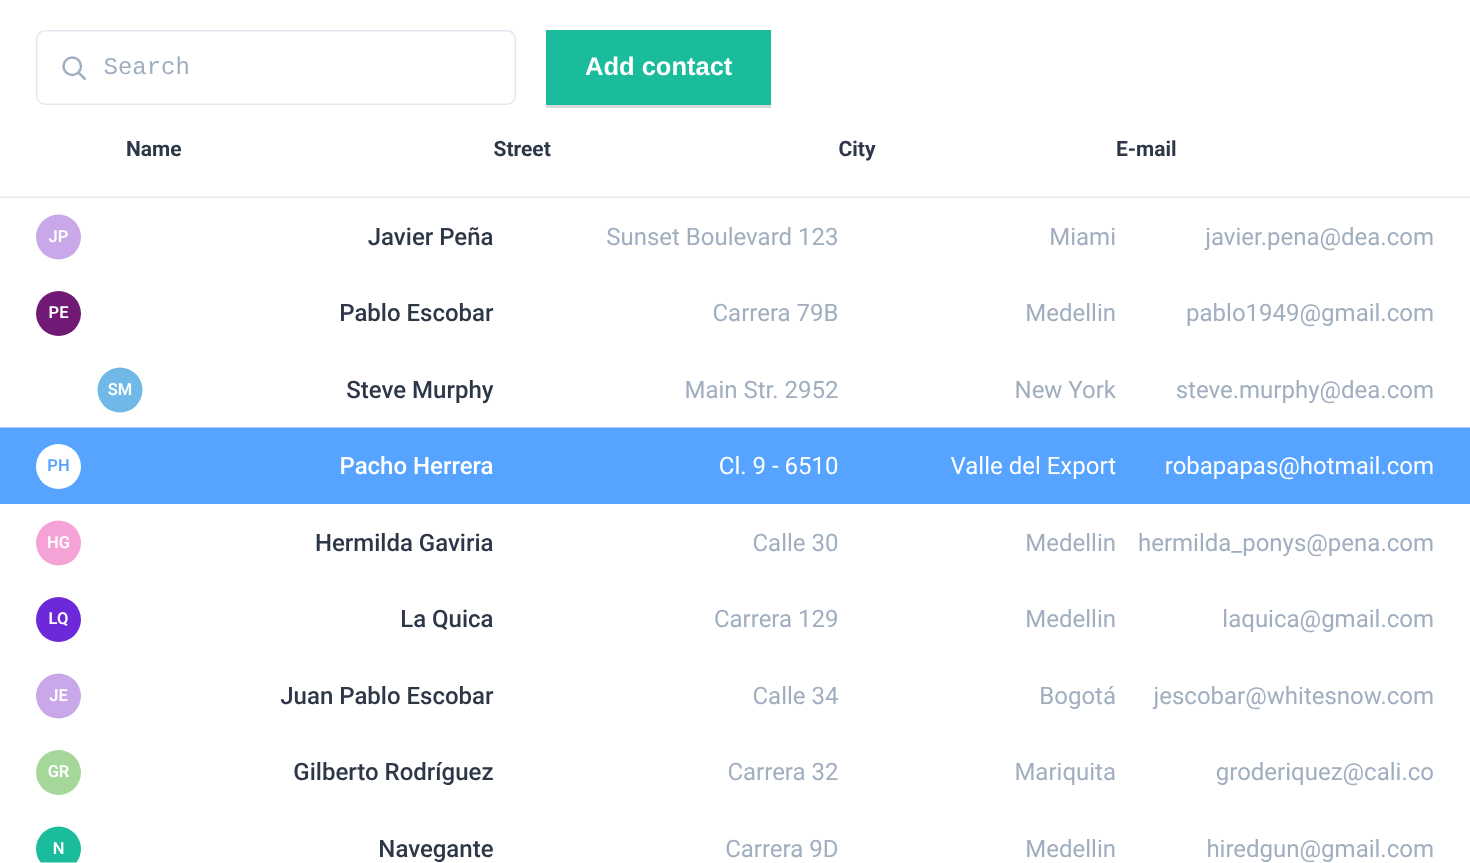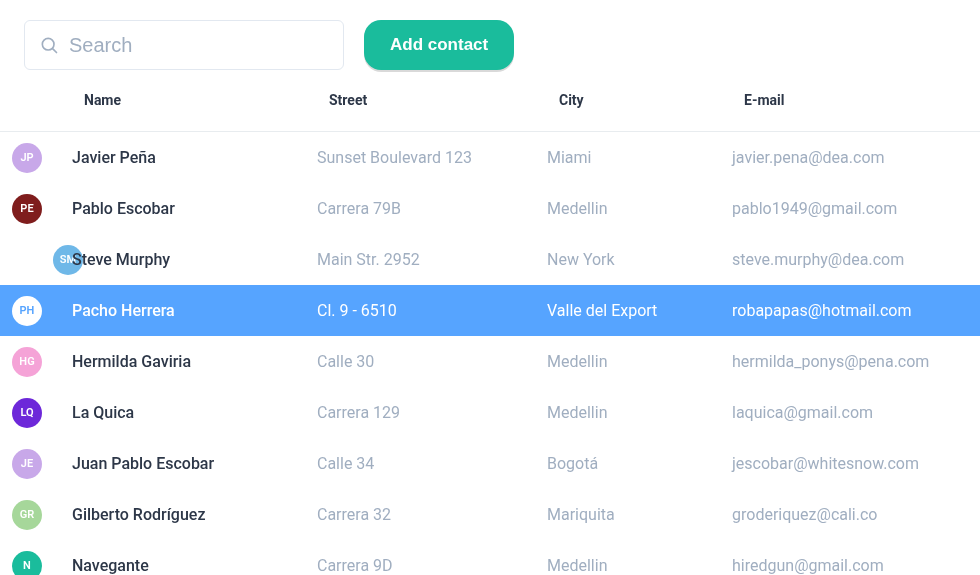--- a/index.html
+++ b/index.html
@@ -23,32 +23,33 @@
     width: 320px;
     height: 50px;
     border: 1px solid #e2e8f0;
     border-radius: 6px;
     padding: 0 14px;
     gap: 10px;
   }
   .search-box input {
     border: none;
     outline: none;
-    font-size: 20px;
+    font-size: 16px;
     color: #4d7c0f;
     width: 100%;
     background: transparent;
+    font-family: Liberation Mono, monospace;
   }
   .search-box input::placeholder { color: #a0aec0; }
   .search-icon svg { display:block; }
   .btn {
     height: 50px;
     padding: 0 26px;
     border: none;
-    border-radius: 17px;
+    border-radius: 0;
     font-size: 17px;
     font-weight: 600;
     color: #fff;
     cursor: pointer;
     box-shadow: 0 2px 0 rgba(0,0,0,0.15);
   }
   .btn-add { background: #1abc9c; }
   .btn-export { background: #f39c12; }
   .table-head {
     display: grid;
@@ -56,23 +57,24 @@
     padding: 6px 24px 23px 24px;
     font-size: 14px;
     font-weight: 700;
     color: #2d3748;
     border-bottom: 1px solid #e8ecef;
   }
   .row {
     display: grid;
     grid-template-columns: 60px 245px 230px 185px 1fr;
     align-items: center;
-    padding: 0 12px;
+    padding: 0 24px;
     height: 51px;
     font-size: 16px;
+    text-align: right;
   }
   .avatar {
     width: 30px;
     height: 30px;
     border-radius: 50%;
     display: flex;
     align-items: center;
     justify-content: center;
     font-size: 11px;
     font-weight: 600;
@@ -116,21 +118,21 @@
       <div>
         <div class="avatar" style="background: rgb(200, 168, 233);">JP</div>
       </div>
       <div class="cell-name">Javier Peña</div>
       <div class="cell-muted">Sunset Boulevard 123</div>
       <div class="cell-muted">Miami</div>
       <div class="cell-muted">javier.pena@dea.com</div>
     </div>
     <div class="row">
       <div>
-        <div class="avatar" style="background: #7f1d1d;">PE</div>
+        <div class="avatar" style="background: #701a75;">PE</div>
       </div>
       <div class="cell-name">Pablo Escobar</div>
       <div class="cell-muted">Carrera 79B</div>
       <div class="cell-muted">Medellin</div>
       <div class="cell-muted">pablo1949@gmail.com</div>
     </div>
     <div class="row">
       <div>
         <div class="avatar" style="background: rgb(111, 184, 232); margin-left: 41px;">SM</div>
       </div>

